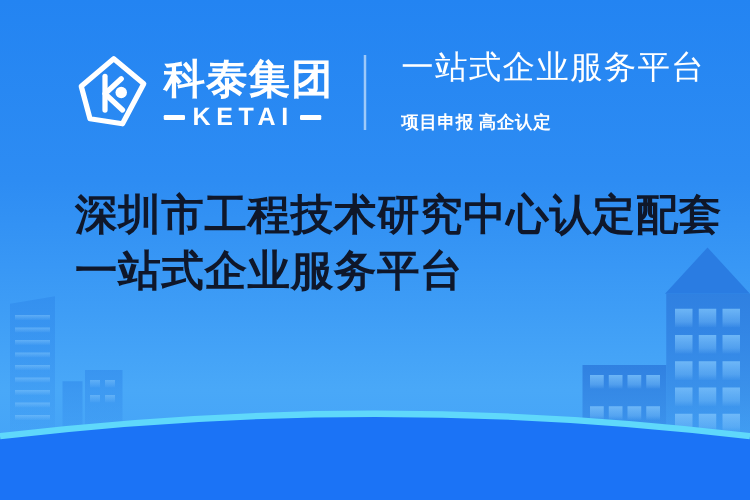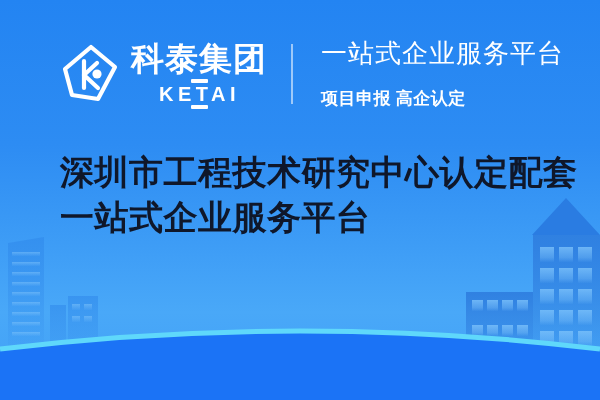--- a/index.html
+++ b/index.html
@@ -77,21 +77,20 @@
     font-weight: 700;
     line-height: 37px;
     letter-spacing: 1px;
     white-space: nowrap;
   }
 
   .logo-en-row {
     display: flex;
     align-items: center;
     margin-top: 2px;
-    flex-direction: column;
   }
 
   .logo-dash {
     display: block;
     width: 17px;
     height: 4px;
     background: #ffffff;
     border-radius: 1px;
   }
 
@@ -125,21 +124,21 @@
     font-size: 26px;
     font-weight: 400;
     line-height: 31px;
     letter-spacing: 1px;
     white-space: nowrap;
   }
 
   .tagline-sub {
     color: #ffffff;
     font-family: "Liberation Serif", "DejaVu Serif", serif;
-    font-size: 17px;
+    font-size: 14px;
     font-weight: 700;
     line-height: 25px;
     letter-spacing: 0.5px;
     margin-top: 17px;
     white-space: nowrap;
   }
 
   
   .headline {
     position: absolute;

